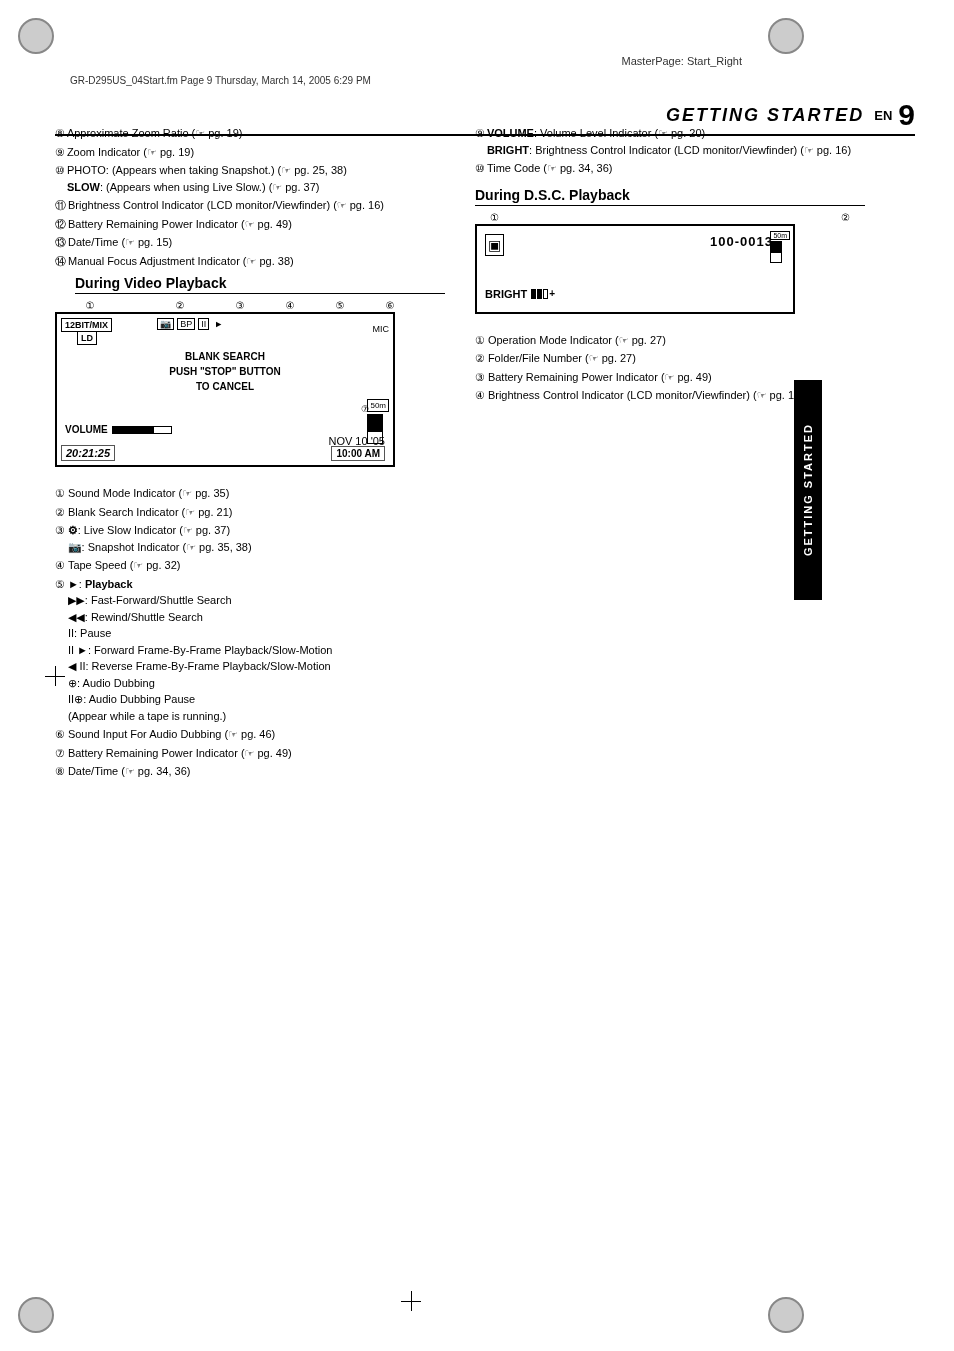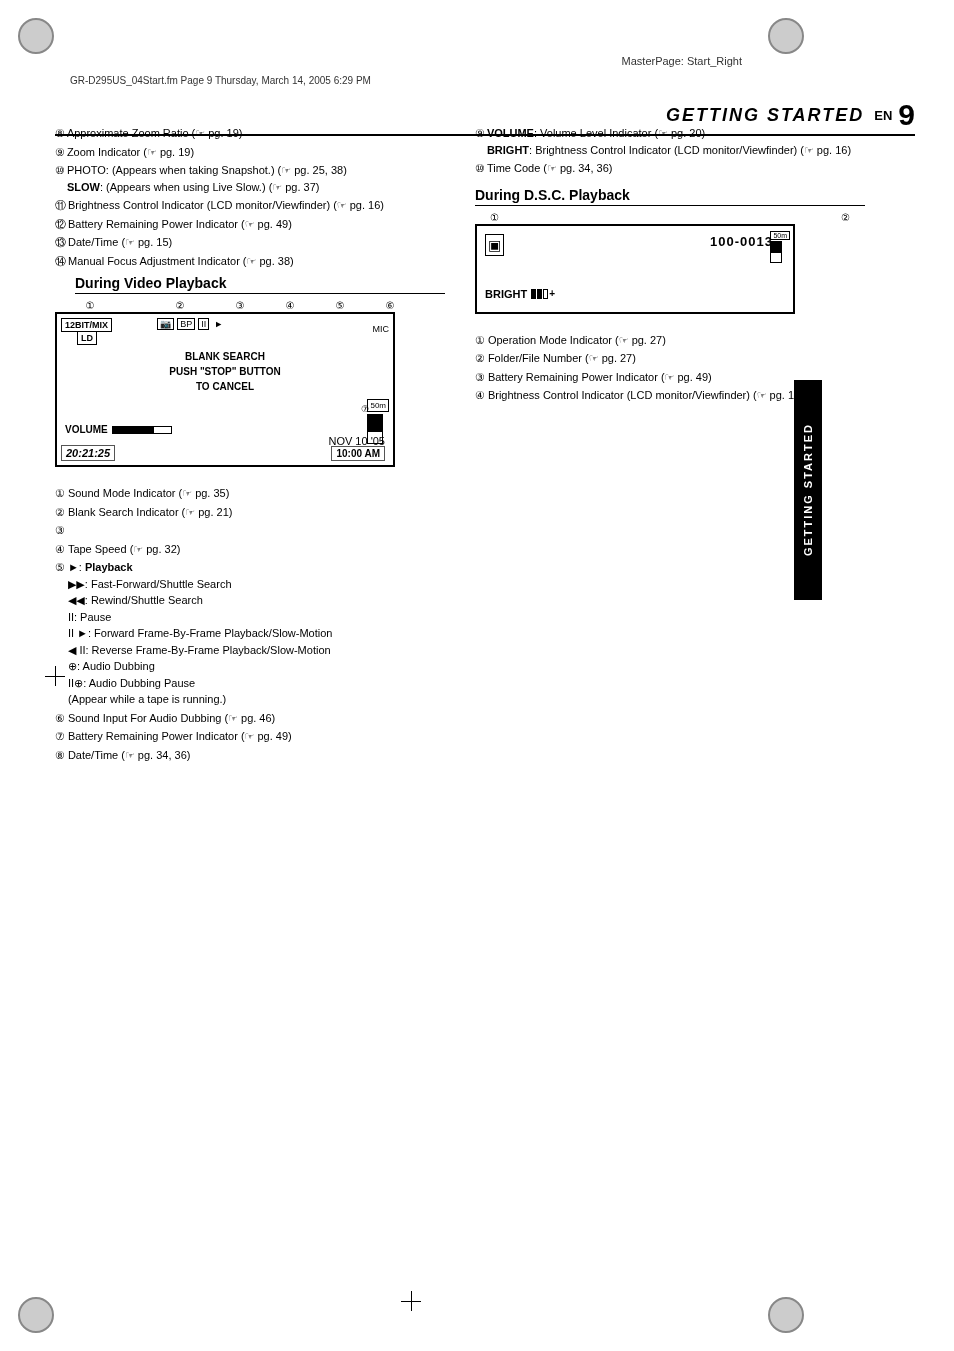--- a/index.html
+++ b/index.html
@@ -194,20 +194,24 @@
         <div style="display:flex; gap:3px; margin-bottom:2px;">
           <span>①</span>
             <span>Sound Mode Indicator (☞ pg. 35)</span>
         </div>
         <div style="display:flex; gap:3px; margin-bottom:2px;">
           <span>②</span>
             <span>Blank Search Indicator (☞ pg. 21)</span>
         </div>
         <div style="display:flex; gap:3px; margin-bottom:2px;">
           <span>③</span>
+          <div>
+            <span style="font-weight:bold;">⚙</span>: Live Slow Indicator (☞ pg. 37)<br>
+            <span style="font-weight:bold;">📷</span>: Snapshot Indicator (☞ pg. 35, 38)
+          </div>
         </div>
         <div style="display:flex; gap:3px; margin-bottom:2px;">
           <span>④</span>
             <span>Tape Speed (☞ pg. 32)</span>
         </div>
         <div style="display:flex; gap:3px; margin-bottom:2px;">
           <span>⑤</span>
           <div>
             ►: <span style="font-weight:bold;">Playback</span><br>
             ▶▶: Fast-Forward/Shuttle Search<br>

